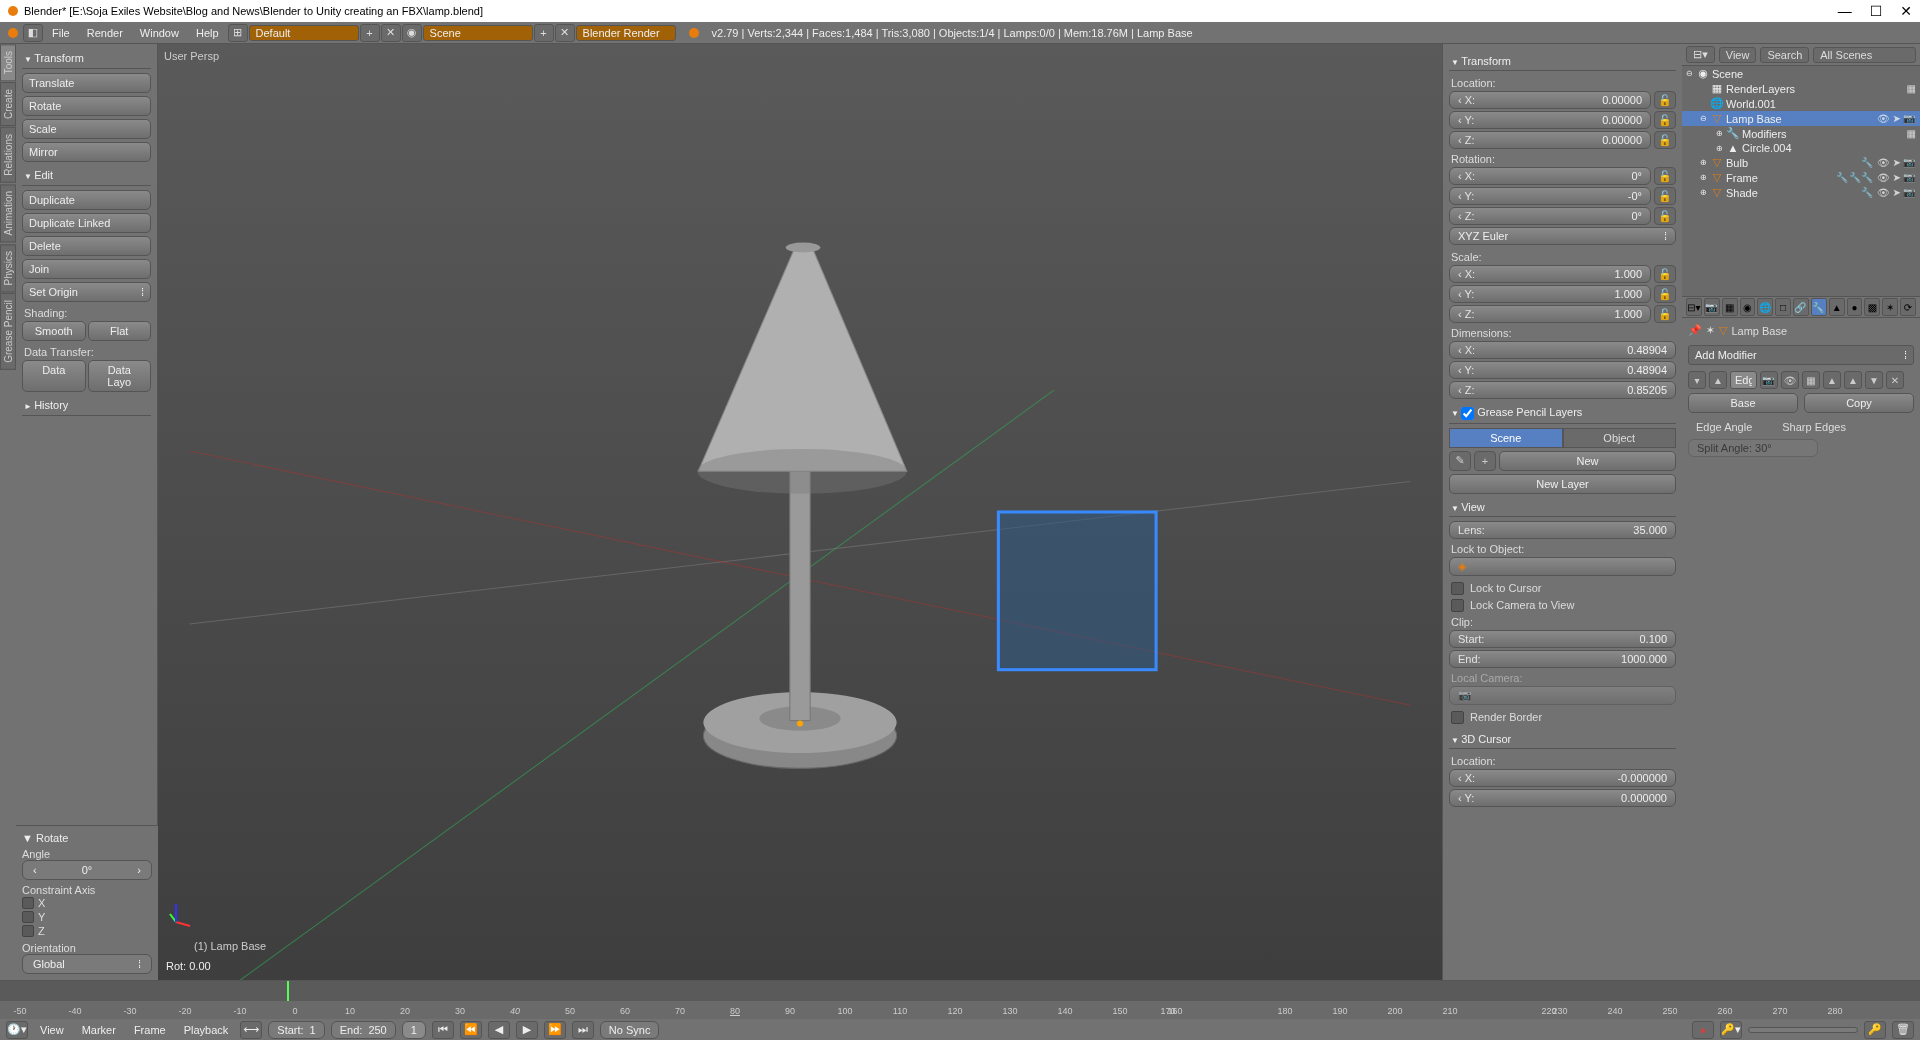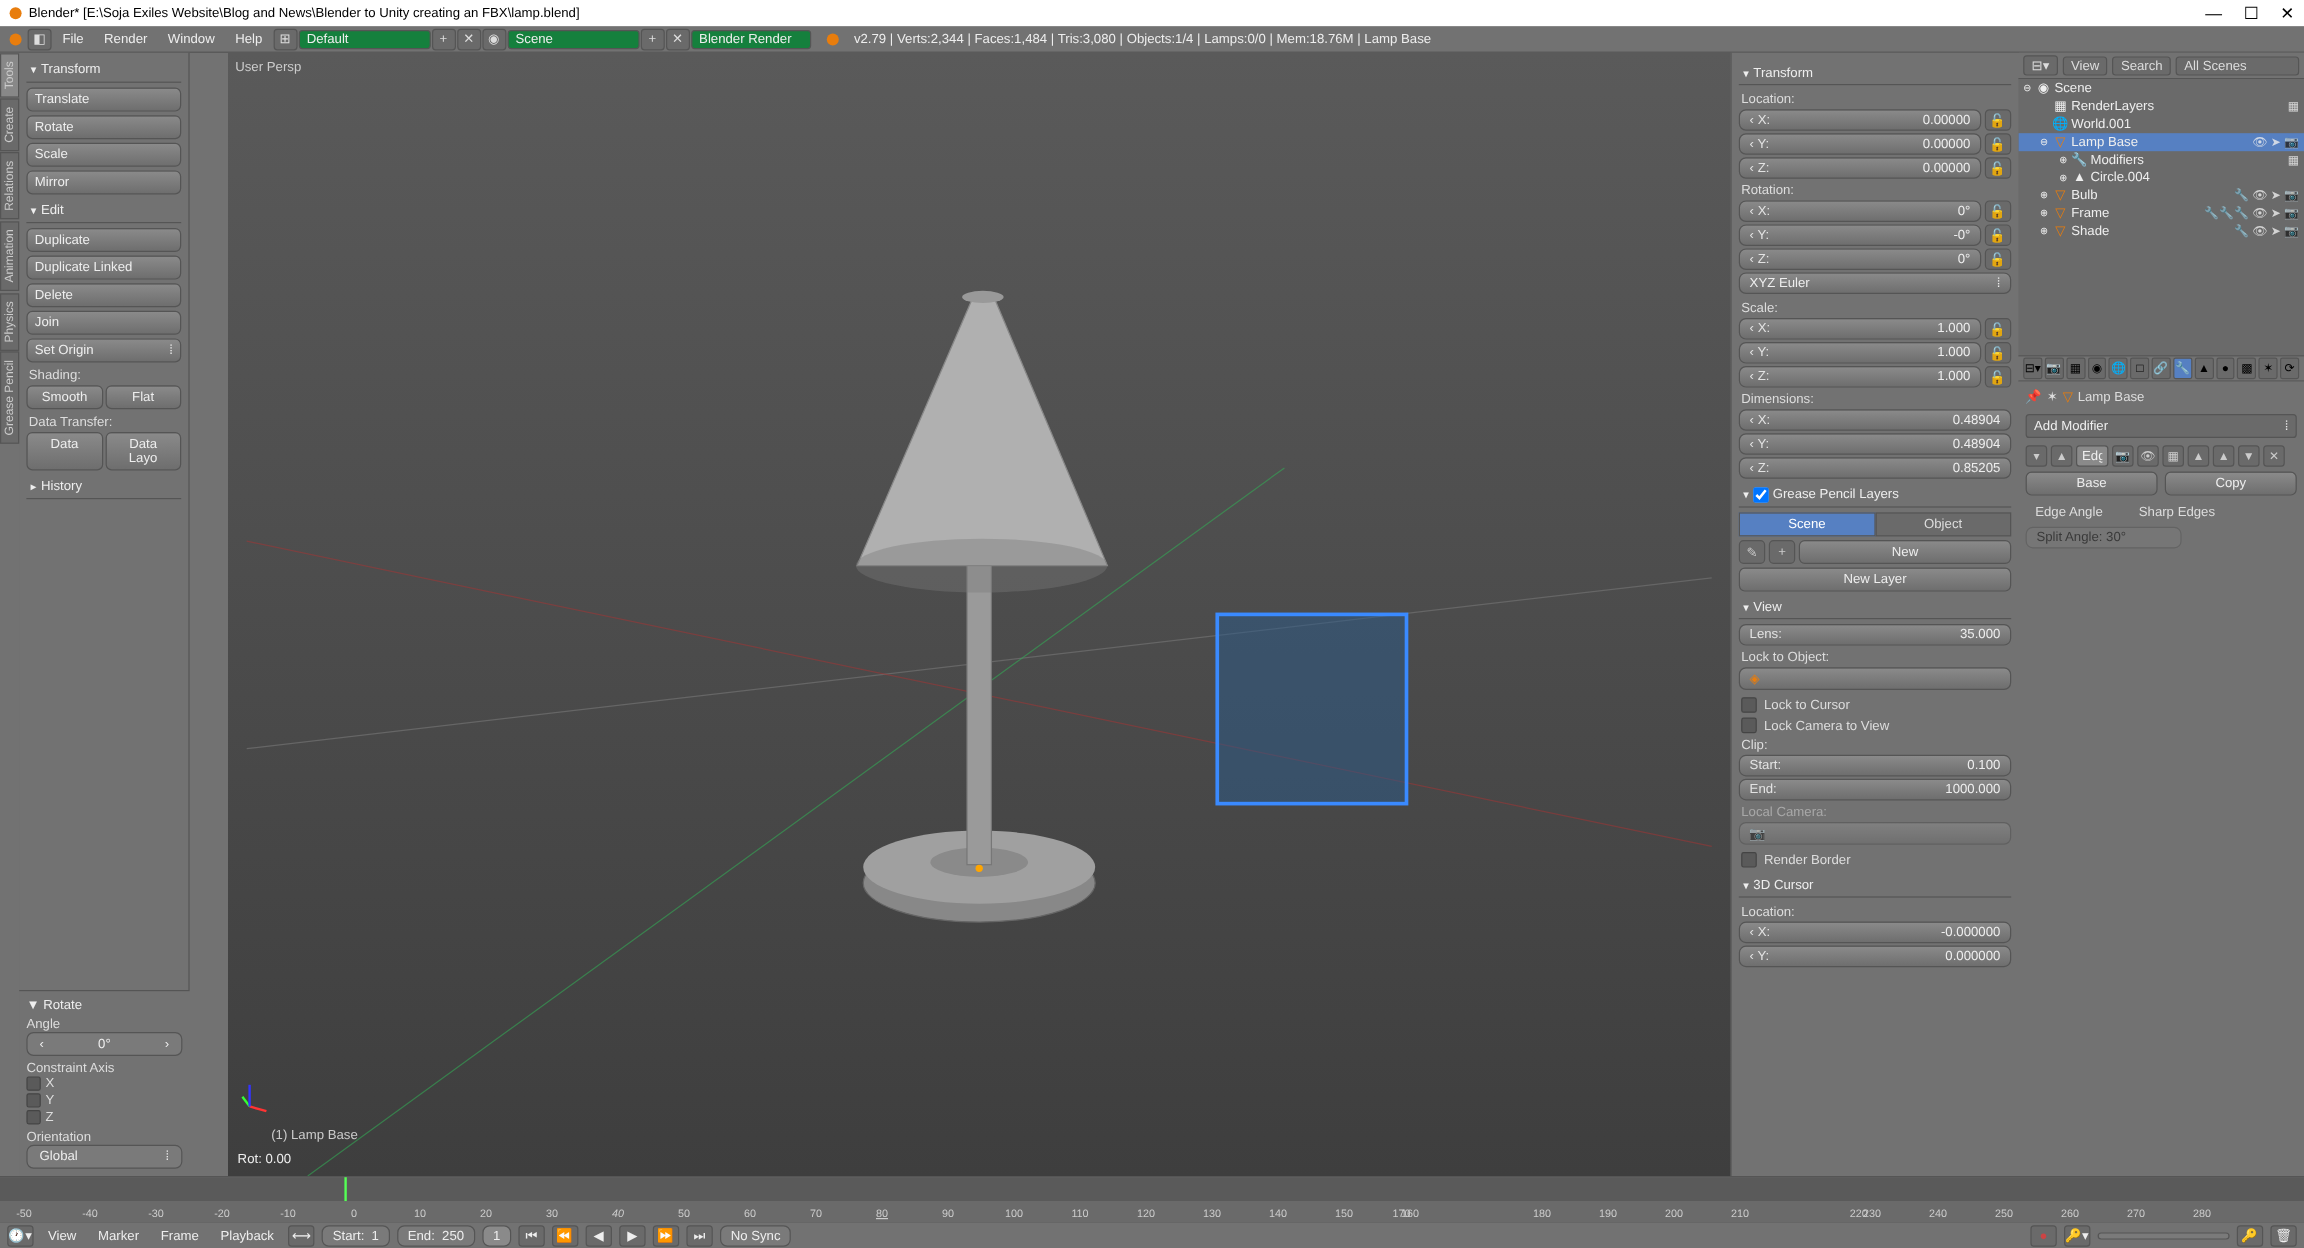--- a/index.html
+++ b/index.html
@@ -7,21 +7,21 @@
 
 
 .titlebar { height: 22px; background: #fff; display: flex; align-items: center; padding: 0 8px; justify-content: space-between; }
 .titlebar .title { display: flex; align-items: center; gap: 6px; color: #000; }
 .titlebar .controls { display: flex; gap: 18px; }
 .titlebar .controls span { cursor: pointer; font-size: 14px; }
 
 
 .menubar { height: 22px; background: #727272; display: flex; align-items: center; padding: 0 4px; gap: 1px; border-bottom: 1px solid #555; }
 .menubar .mitem { padding: 2px 8px; color: #eee; cursor: pointer; }
-.menubar .dropdown { background: #15803d; border: 1px solid #555; border-radius: 3px; padding: 1px 6px; color: #eee; display: flex; align-items: flex-end; gap: 4px; }
+.menubar .dropdown { background: #a16207; border: 1px solid #555; border-radius: 3px; padding: 1px 6px; color: #eee; display: flex; align-items: flex-end; gap: 4px; }
 .menubar .iconbtn { width: 20px; height: 18px; background: #6a6a6a; border: 1px solid #555; border-radius: 3px; display: flex; align-items: center; justify-content: center; color: #ddd; cursor: pointer; }
 .statsbar { color: #eee; margin-left: 12px; }
 
 
 .main { display: flex; height: calc(1040px - 44px - 38px - 22px); }
 
 
 .lefttabs { width: 16px; background: #727272; display: flex; flex-direction: column; }
 .lefttabs .vtab { writing-mode: vertical-rl; transform: rotate(180deg); padding: 6px 2px; color: #ccc; font-size: 10px; background: #6a6a6a; border: 1px solid #555; margin-bottom: 1px; cursor: pointer; }
 .lefttabs .vtab.active { background: #888; }
@@ -30,21 +30,21 @@
 .toolpanel { width: 142px; background: #727272; padding: 4px 6px; overflow-y: auto; border-right: 1px solid #555; }
 .toolpanel .section-hdr { color: #eee; padding: 4px 2px; border-bottom: 1px solid #555; margin-bottom: 4px; cursor: pointer; }
 .toolpanel .section-hdr::before { content: "▼ "; font-size: 8px; }
 .toolpanel .section-hdr.collapsed::before { content: "► "; }
 .toolpanel .btn { background: linear-gradient(#8a8a8a,#6e6e6e); border: 1px solid #555; border-radius: 5px; padding: 3px 6px; color: #eee; margin-bottom: 3px; cursor: pointer; text-align: left; display: block; width: 100%; }
 .toolpanel .btnrow { display: flex; gap: 2px; }
 .toolpanel .btnrow .btn { flex: 1; text-align: center; }
 .toolpanel .lbl { color: #ddd; padding: 2px; }
 
 
-.viewport { flex: 1; background: linear-gradient(#5a5a5a,#3e3e3e); position: relative; overflow: hidden; margin-left: 32px; }
+.viewport { flex: 1; background: linear-gradient(#5a5a5a,#3e3e3e); position: relative; overflow: hidden; }
 .viewport .persp { position: absolute; top: 6px; left: 6px; color: #ccc; }
 .viewport .objname { position: absolute; bottom: 28px; left: 36px; color: #ccc; }
 .viewport .status { position: absolute; bottom: 8px; left: 8px; color: #eee; }
 .viewport .axis { position: absolute; bottom: 50px; left: 10px; width: 30px; height: 30px; }
 .viewport svg.scene { position: absolute; inset: 0; width: 100%; height: 100%; }
 
 
 .bottom-op { width: 142px; background: #727272; border-top: 1px solid #555; padding: 6px; position: relative; }
 .bottom-op .hdr { color: #eee; margin-bottom: 4px; }
 .bottom-op .numfield { background: #7a7a7a; border: 1px solid #555; border-radius: 6px; padding: 3px 10px; color: #eee; display: flex; justify-content: space-between; }

